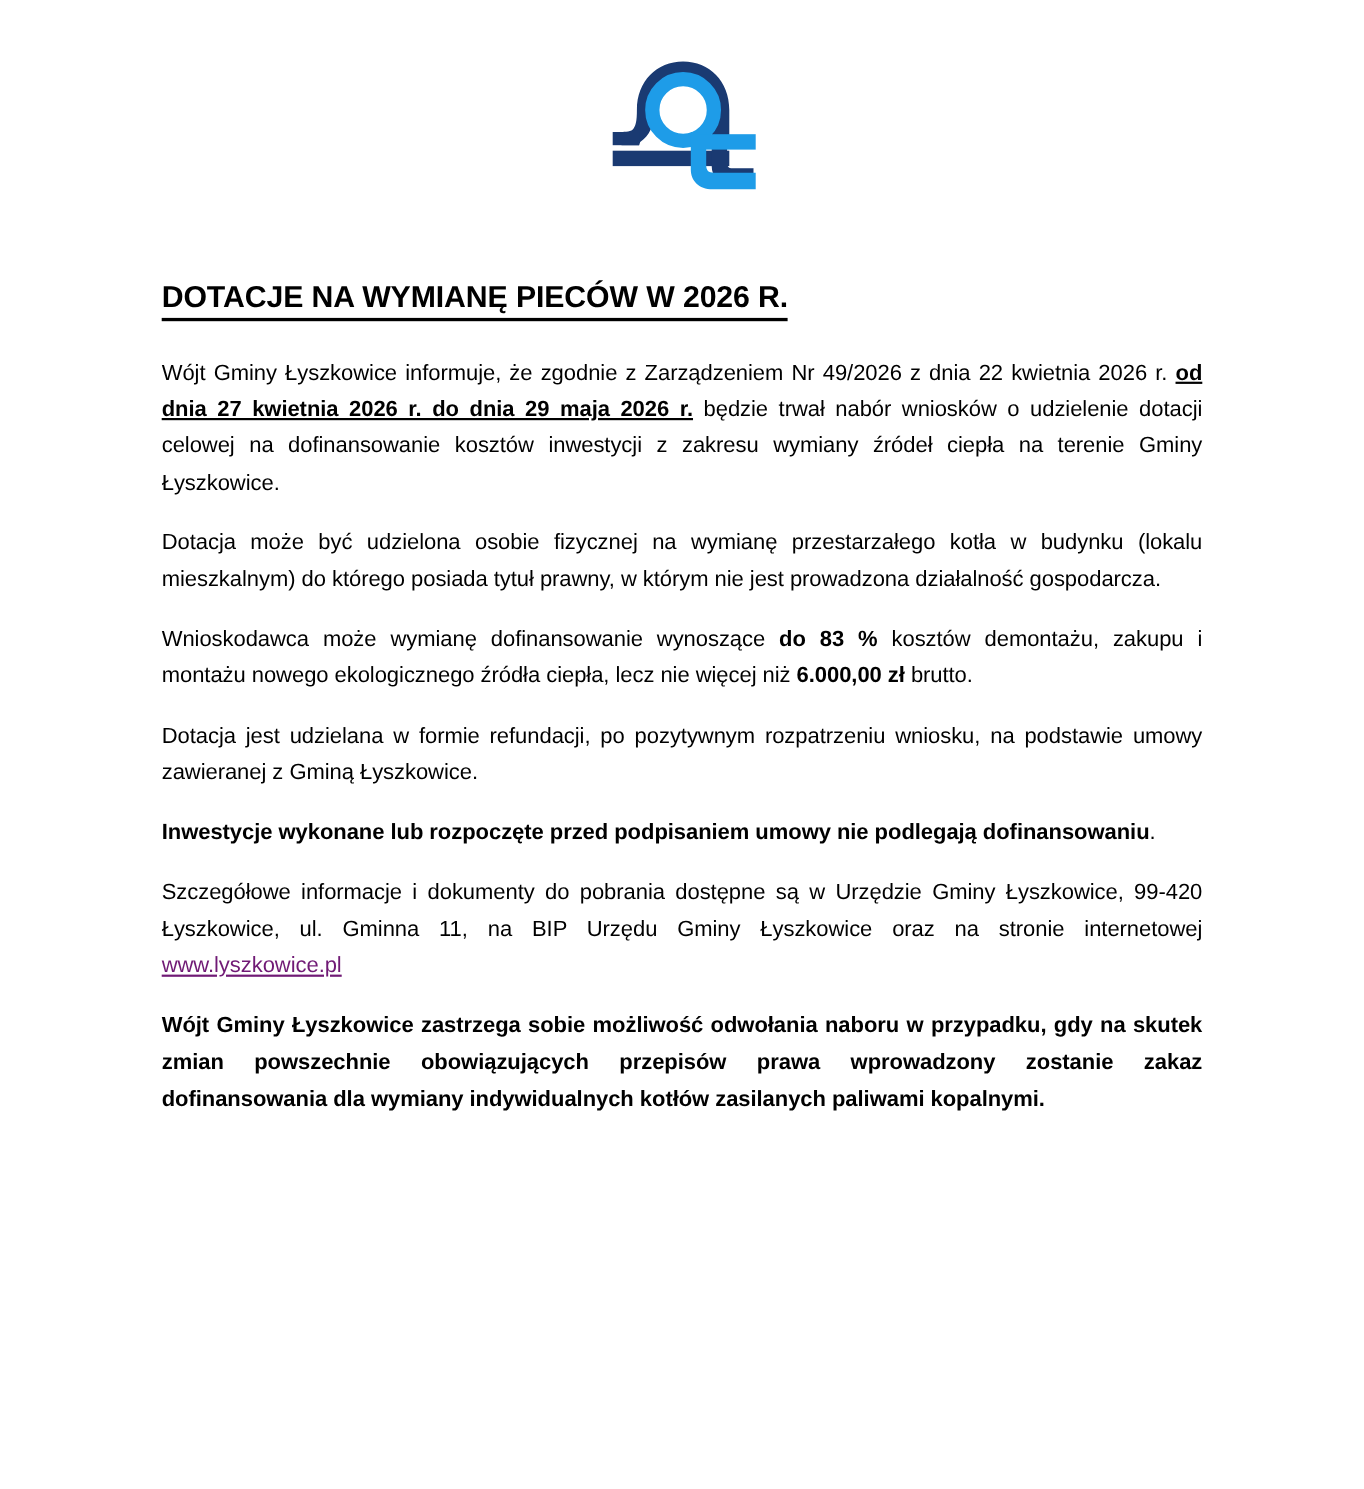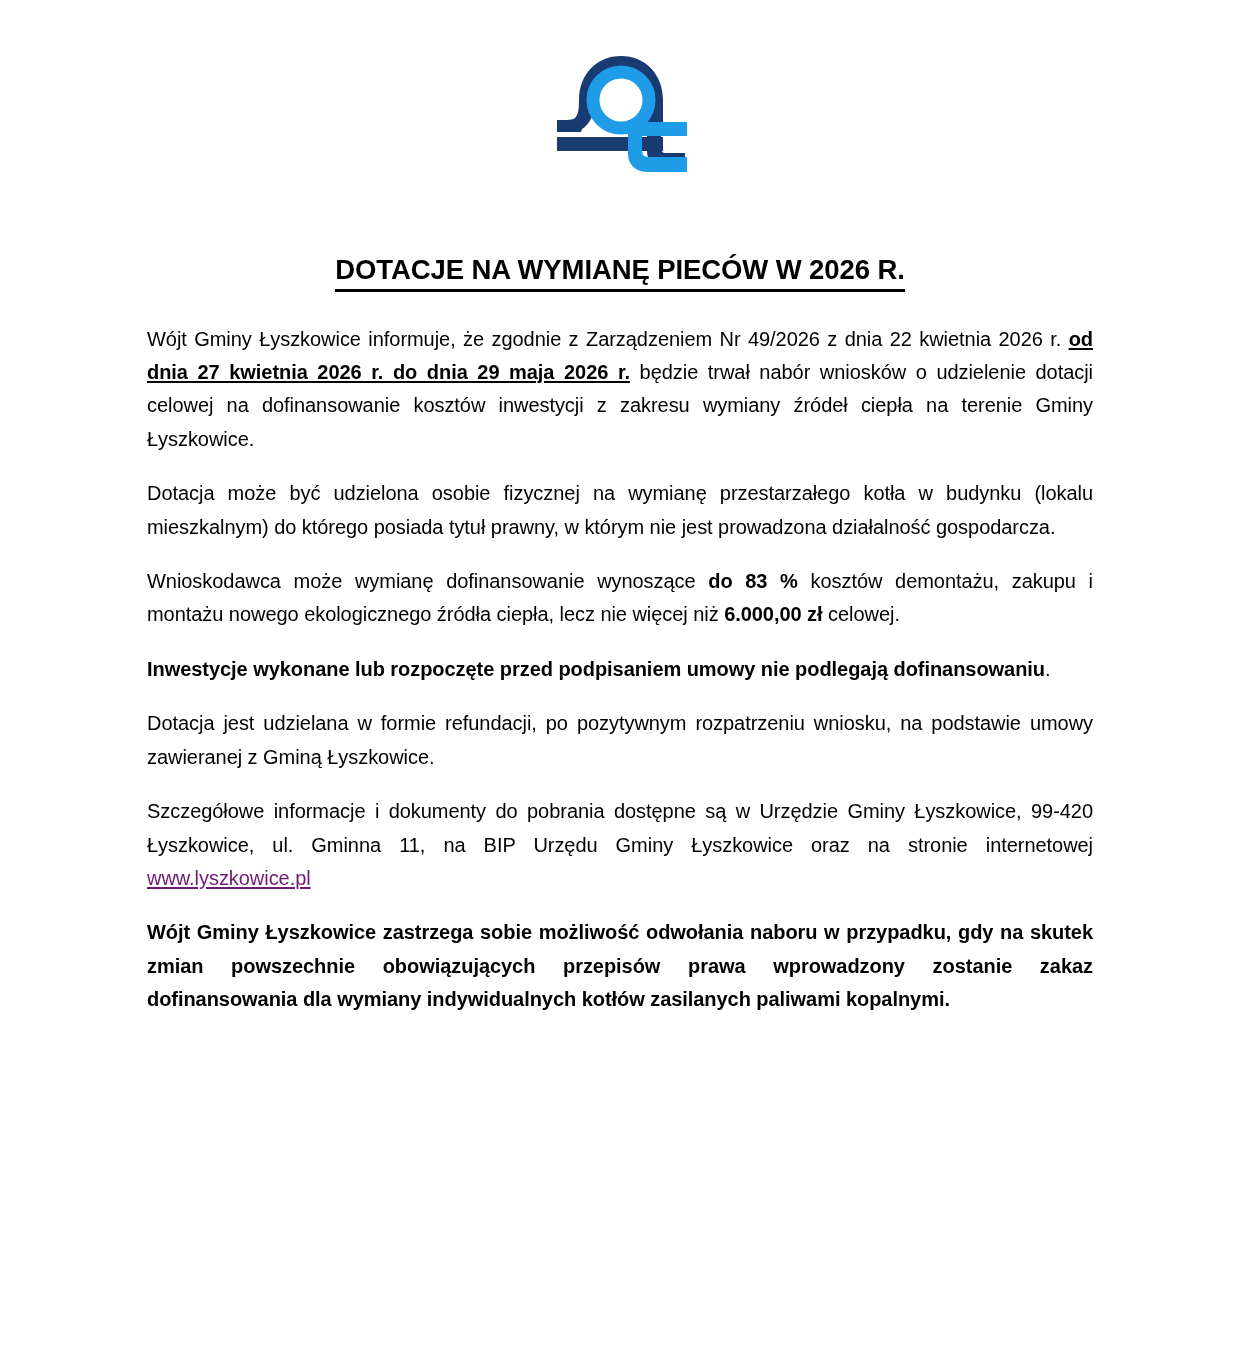--- a/index.html
+++ b/index.html
@@ -39,21 +39,21 @@
   }
 
   
   .doc {
     margin: 0 auto;
     width: 946px;
     padding-top: 74px;
   }
 
   .doc-title {
-    text-align: center;
+    text-align: left;
     font-size: 27.5px;
     font-weight: bold;
     letter-spacing: -0.1px;
     margin: 0 0 31px 0;
     padding: 0;
     line-height: 1.15;
   }
   .doc-title .title-text {
     border-bottom: 3px solid #000;
     padding-bottom: 3px;
@@ -113,24 +113,24 @@
   </div>
 
   <div class="doc">
 
     <h1 class="doc-title"><span class="title-text">DOTACJE NA WYMIANĘ PIECÓW W 2026 R.</span></h1>
 
     <p class="para"><span>Wójt Gminy Łyszkowice informuje, że zgodnie z Zarządzeniem Nr 49/2026 z dnia 22 kwietnia 2026 r. </span><span class="bu">od dnia 27 kwietnia 2026 r. do dnia 29 maja 2026 r.</span><span> będzie trwał nabór wniosków o udzielenie dotacji celowej na dofinansowanie kosztów inwestycji z zakresu wymiany źródeł ciepła na terenie Gminy Łyszkowice.</span></p>
 
     <p class="para">Dotacja może być udzielona osobie fizycznej na wymianę przestarzałego kotła w budynku (lokalu mieszkalnym) do którego posiada tytuł prawny, w którym nie jest prowadzona działalność gospodarcza.</p>
 
-    <p class="para"><span>Wnioskodawca może wymianę dofinansowanie wynoszące </span><span class="b">do 83 %</span><span> kosztów demontażu, zakupu i montażu nowego ekologicznego źródła ciepła, lecz nie więcej niż </span><span class="b">6.000,00 zł</span><span> celowej.</span></p>
+    <p class="para"><span>Wnioskodawca może wymianę dofinansowanie wynoszące </span><span class="b">do 83 %</span><span> kosztów demontażu, zakupu i montażu nowego ekologicznego źródła ciepła, lecz nie więcej niż </span><span class="b">6.000,00 zł</span><span> brutto.</span></p>
+
+    <p class="para">Dotacja jest udzielana w formie refundacji, po pozytywnym rozpatrzeniu wniosku, na podstawie umowy zawieranej z Gminą Łyszkowice.</p>
 
     <p class="para"><span class="b">Inwestycje wykonane lub rozpoczęte przed podpisaniem umowy nie podlegają dofinansowaniu</span><span class="reg">.</span></p>
-
-    <p class="para">Dotacja jest udzielana w formie refundacji, po pozytywnym rozpatrzeniu wniosku, na podstawie umowy zawieranej z Gminą Łyszkowice.</p>
 
     <p class="para"><span>Szczegółowe informacje i dokumenty do pobrania dostępne są w Urzędzie Gminy Łyszkowice, 99-420 Łyszkowice, ul. Gminna 11, na BIP Urzędu Gminy Łyszkowice oraz na stronie internetowej </span><a class="weblink" href="#">www.lyszkowice.pl</a></p>
 
     <p class="para bold">Wójt Gminy Łyszkowice zastrzega sobie możliwość odwołania naboru w przypadku, gdy na skutek zmian powszechnie obowiązujących przepisów prawa wprowadzony zostanie zakaz dofinansowania dla wymiany indywidualnych kotłów zasilanych paliwami kopalnymi.</p>
 
   </div>
 </div>
 
 </body></html>

